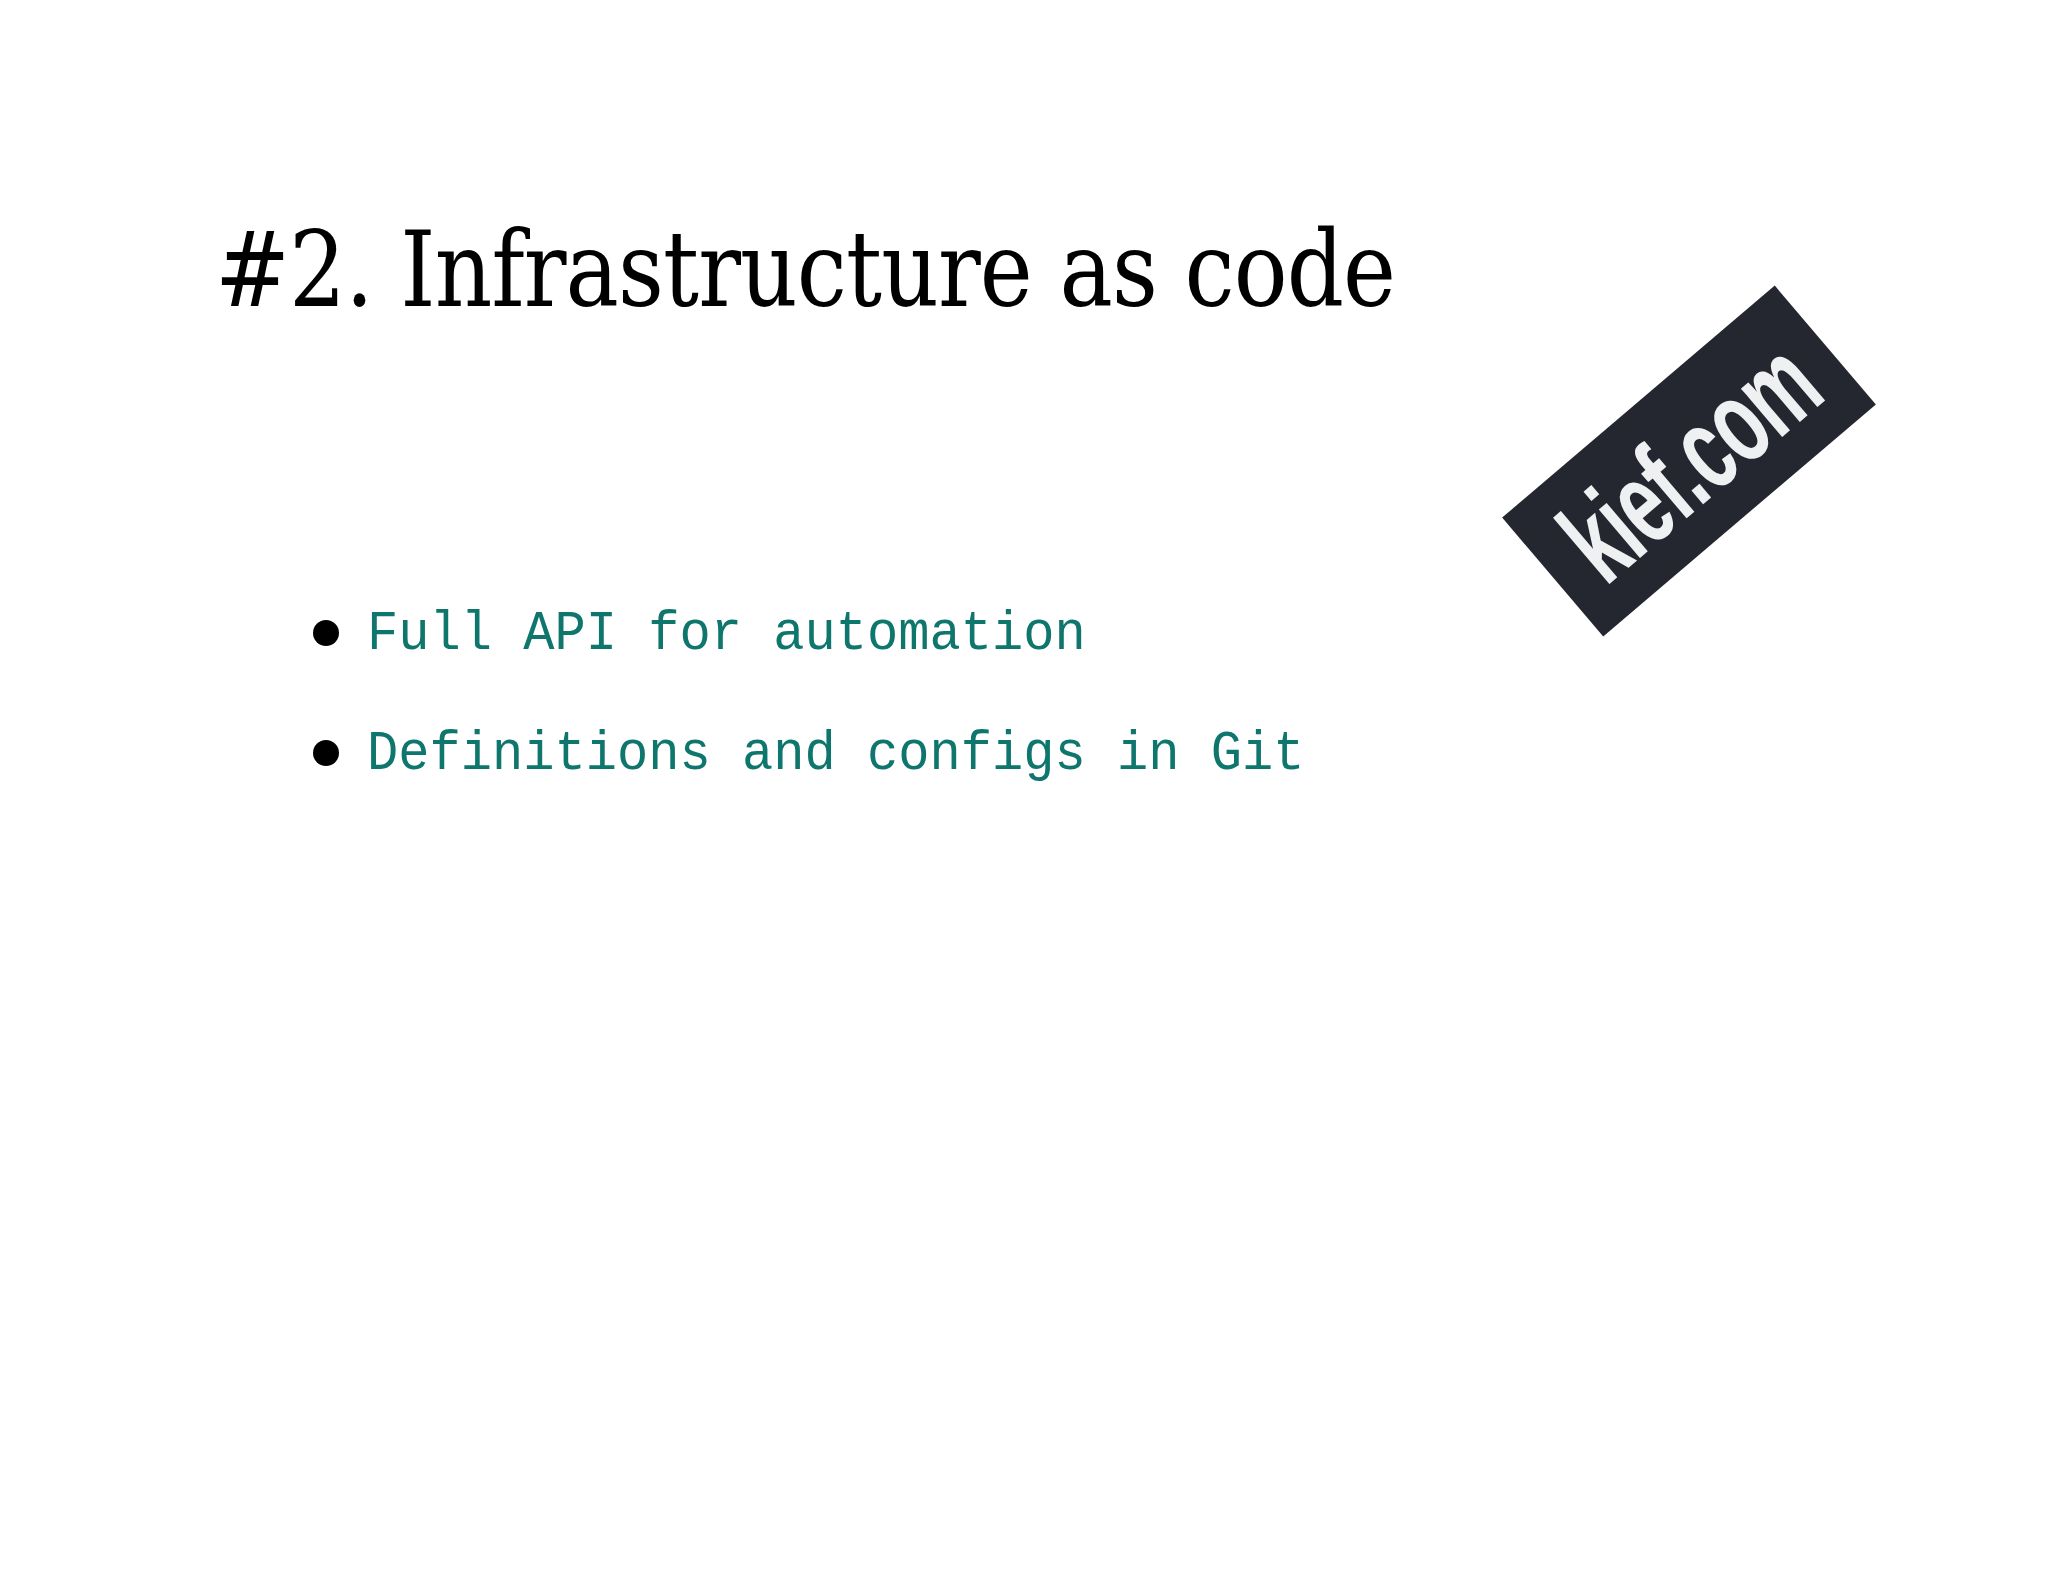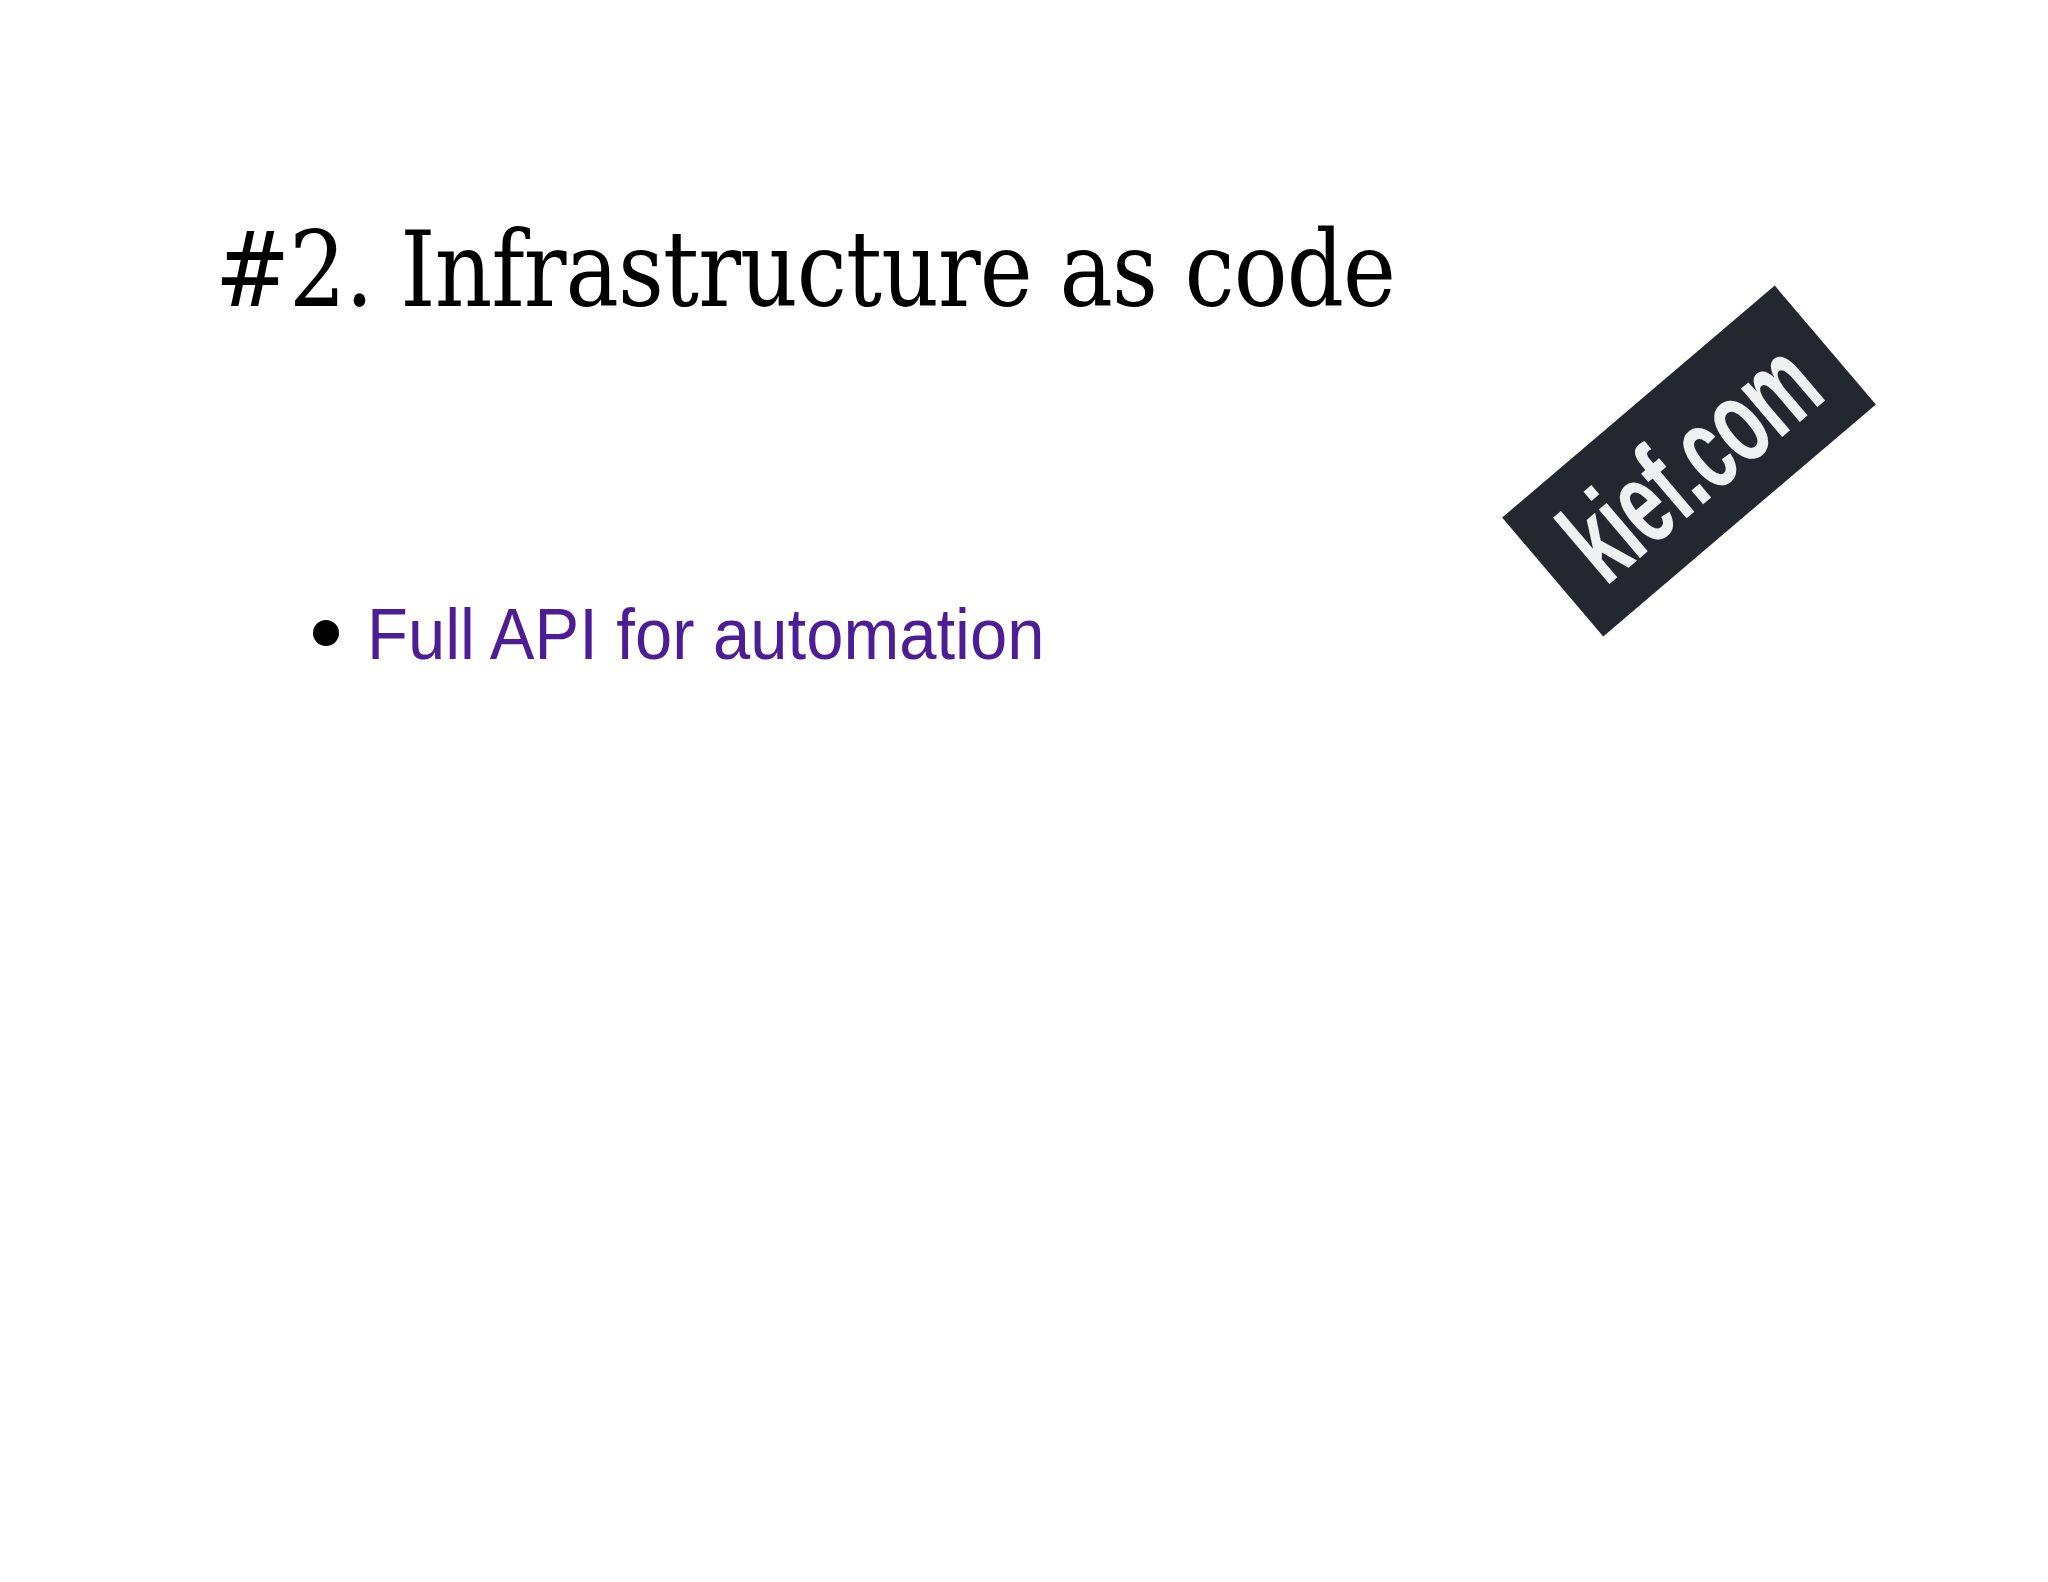--- a/index.html
+++ b/index.html
@@ -35,24 +35,24 @@
       transform: scaleX(0.86);
       letter-spacing: -1px;
     }
     .bullets {
       position: absolute;
       left: 300px;
       top: 574px;
       margin: 0;
       padding: 0;
       list-style: none;
-      font-family: Liberation Sans, sans-serif;
-      font-size: 72px;
+      font-family: Liberation Mono, monospace;
+      font-size: 56px;
       line-height: 120px;
-      color: #4c1d95;
+      color: #0f766e;
     }
     .bullet-item {
       position: relative;
       padding-left: 60px;
       white-space: nowrap;
     }
     .bullet-dot {
       position: absolute;
       left: 6px;
       top: 46px;
@@ -98,14 +98,18 @@
 
   <div class="logo">
     <span class="logo-text">kief.com</span>
   </div>
 
   <ul class="bullets">
     <li class="bullet-item">
       <span class="bullet-dot"></span>
       <span class="bullet-text">Full API for automation</span>
     </li>
+    <li class="bullet-item">
+      <span class="bullet-dot"></span>
+      <span class="bullet-text">Definitions and configs in Git</span>
+    </li>
   </ul>
 </div>
 
 </body></html>

